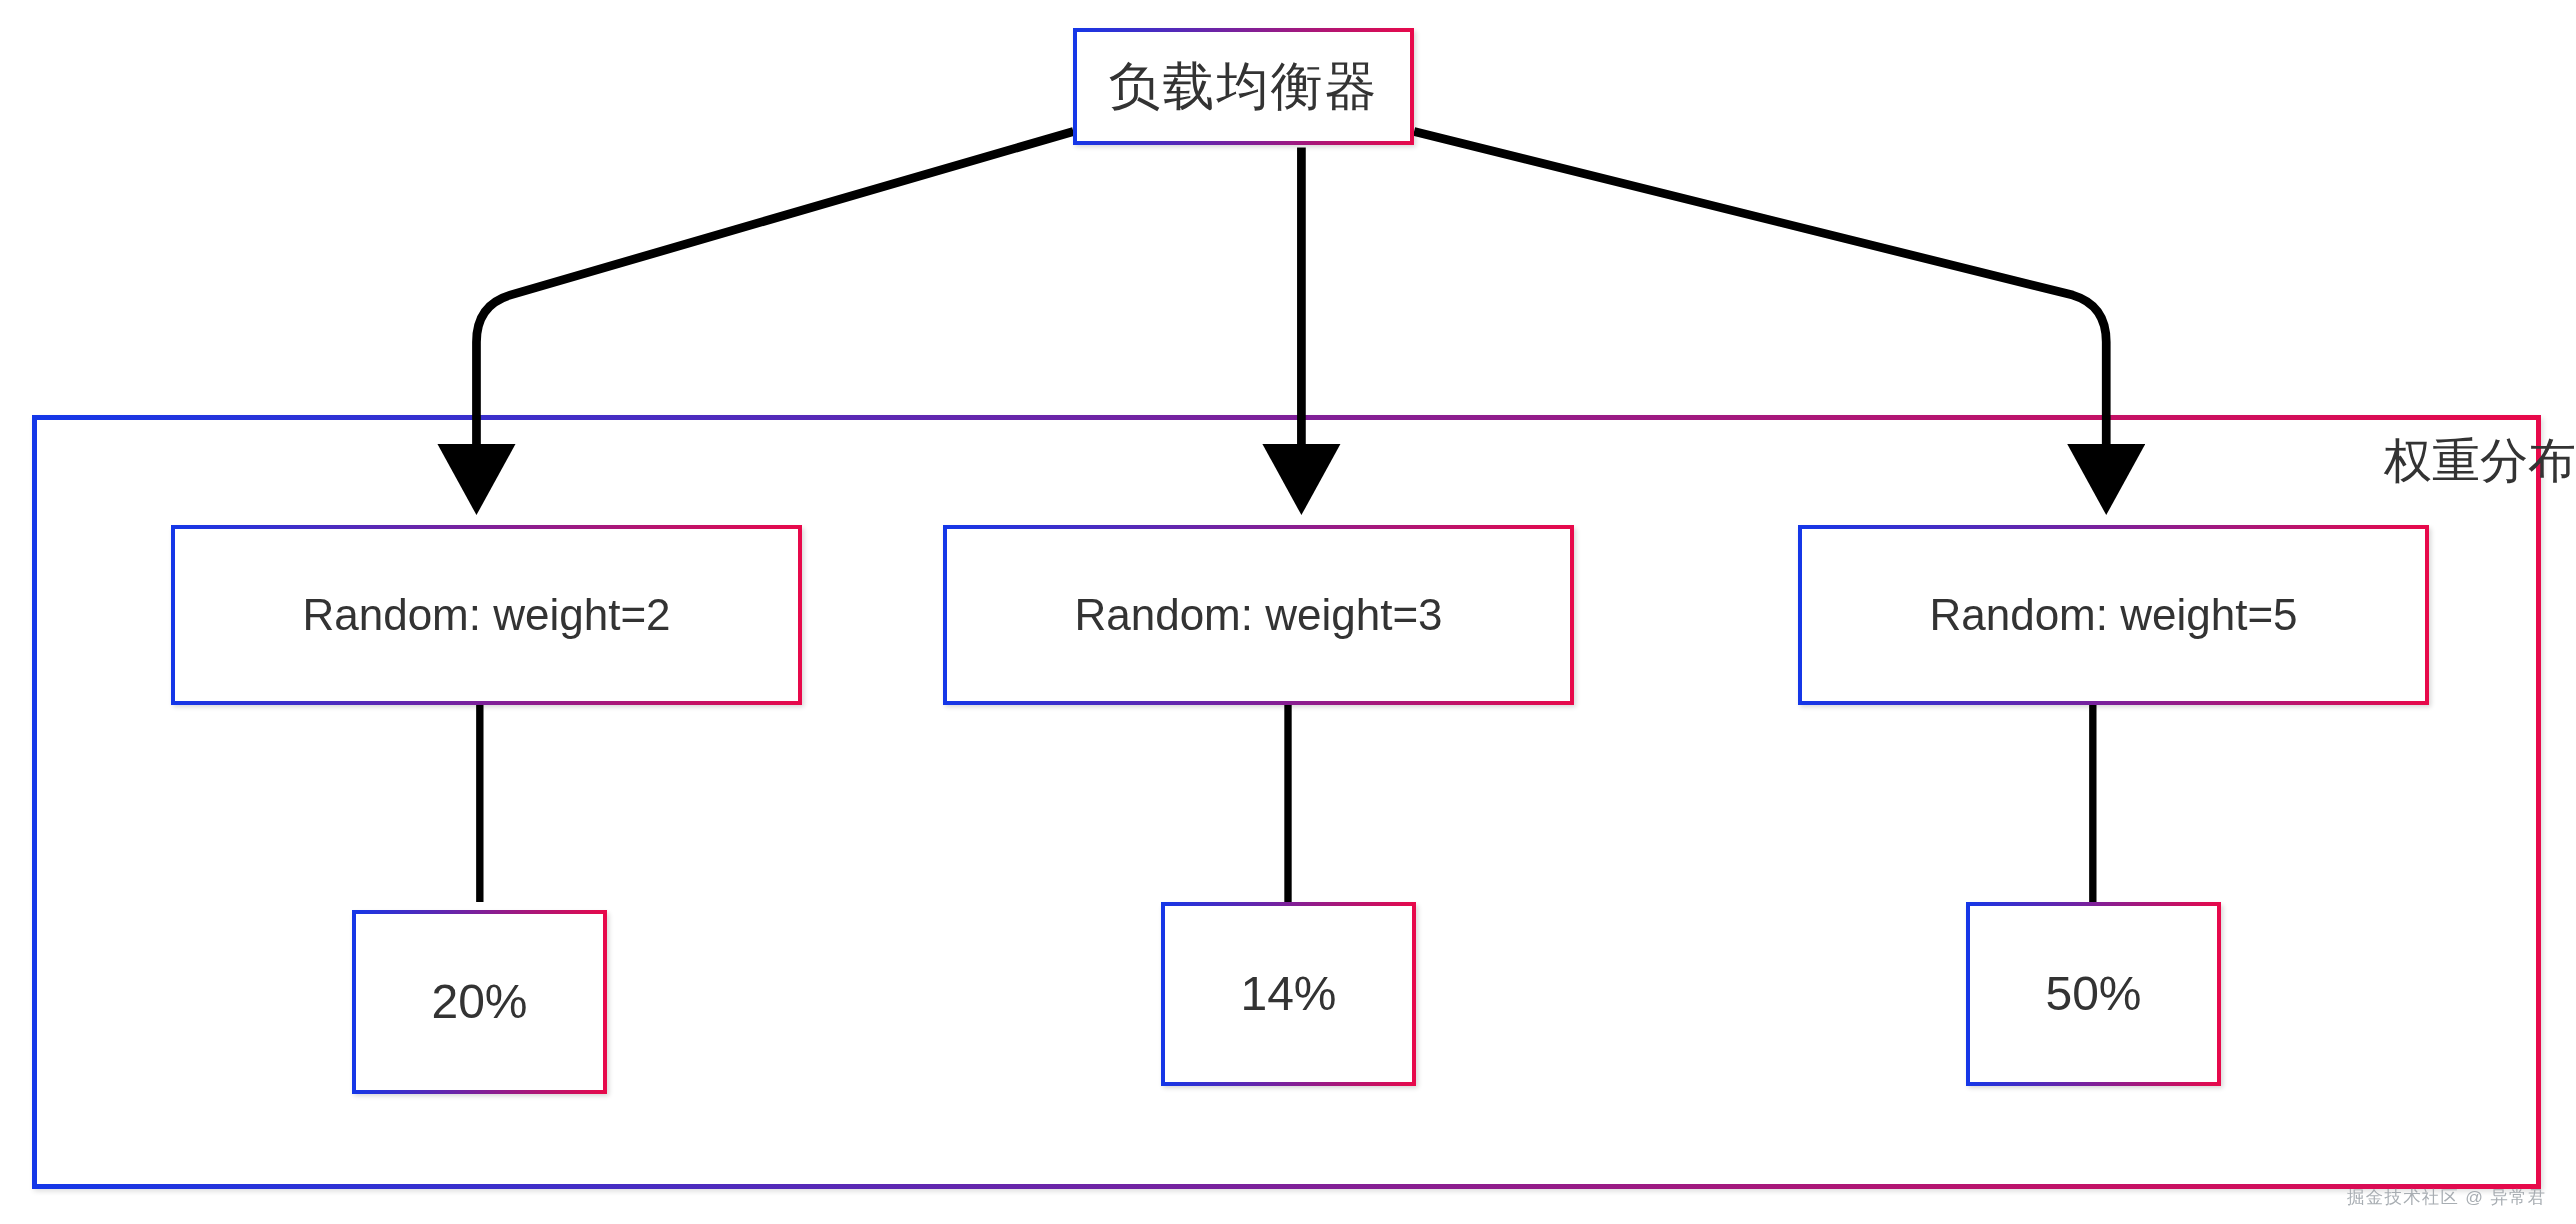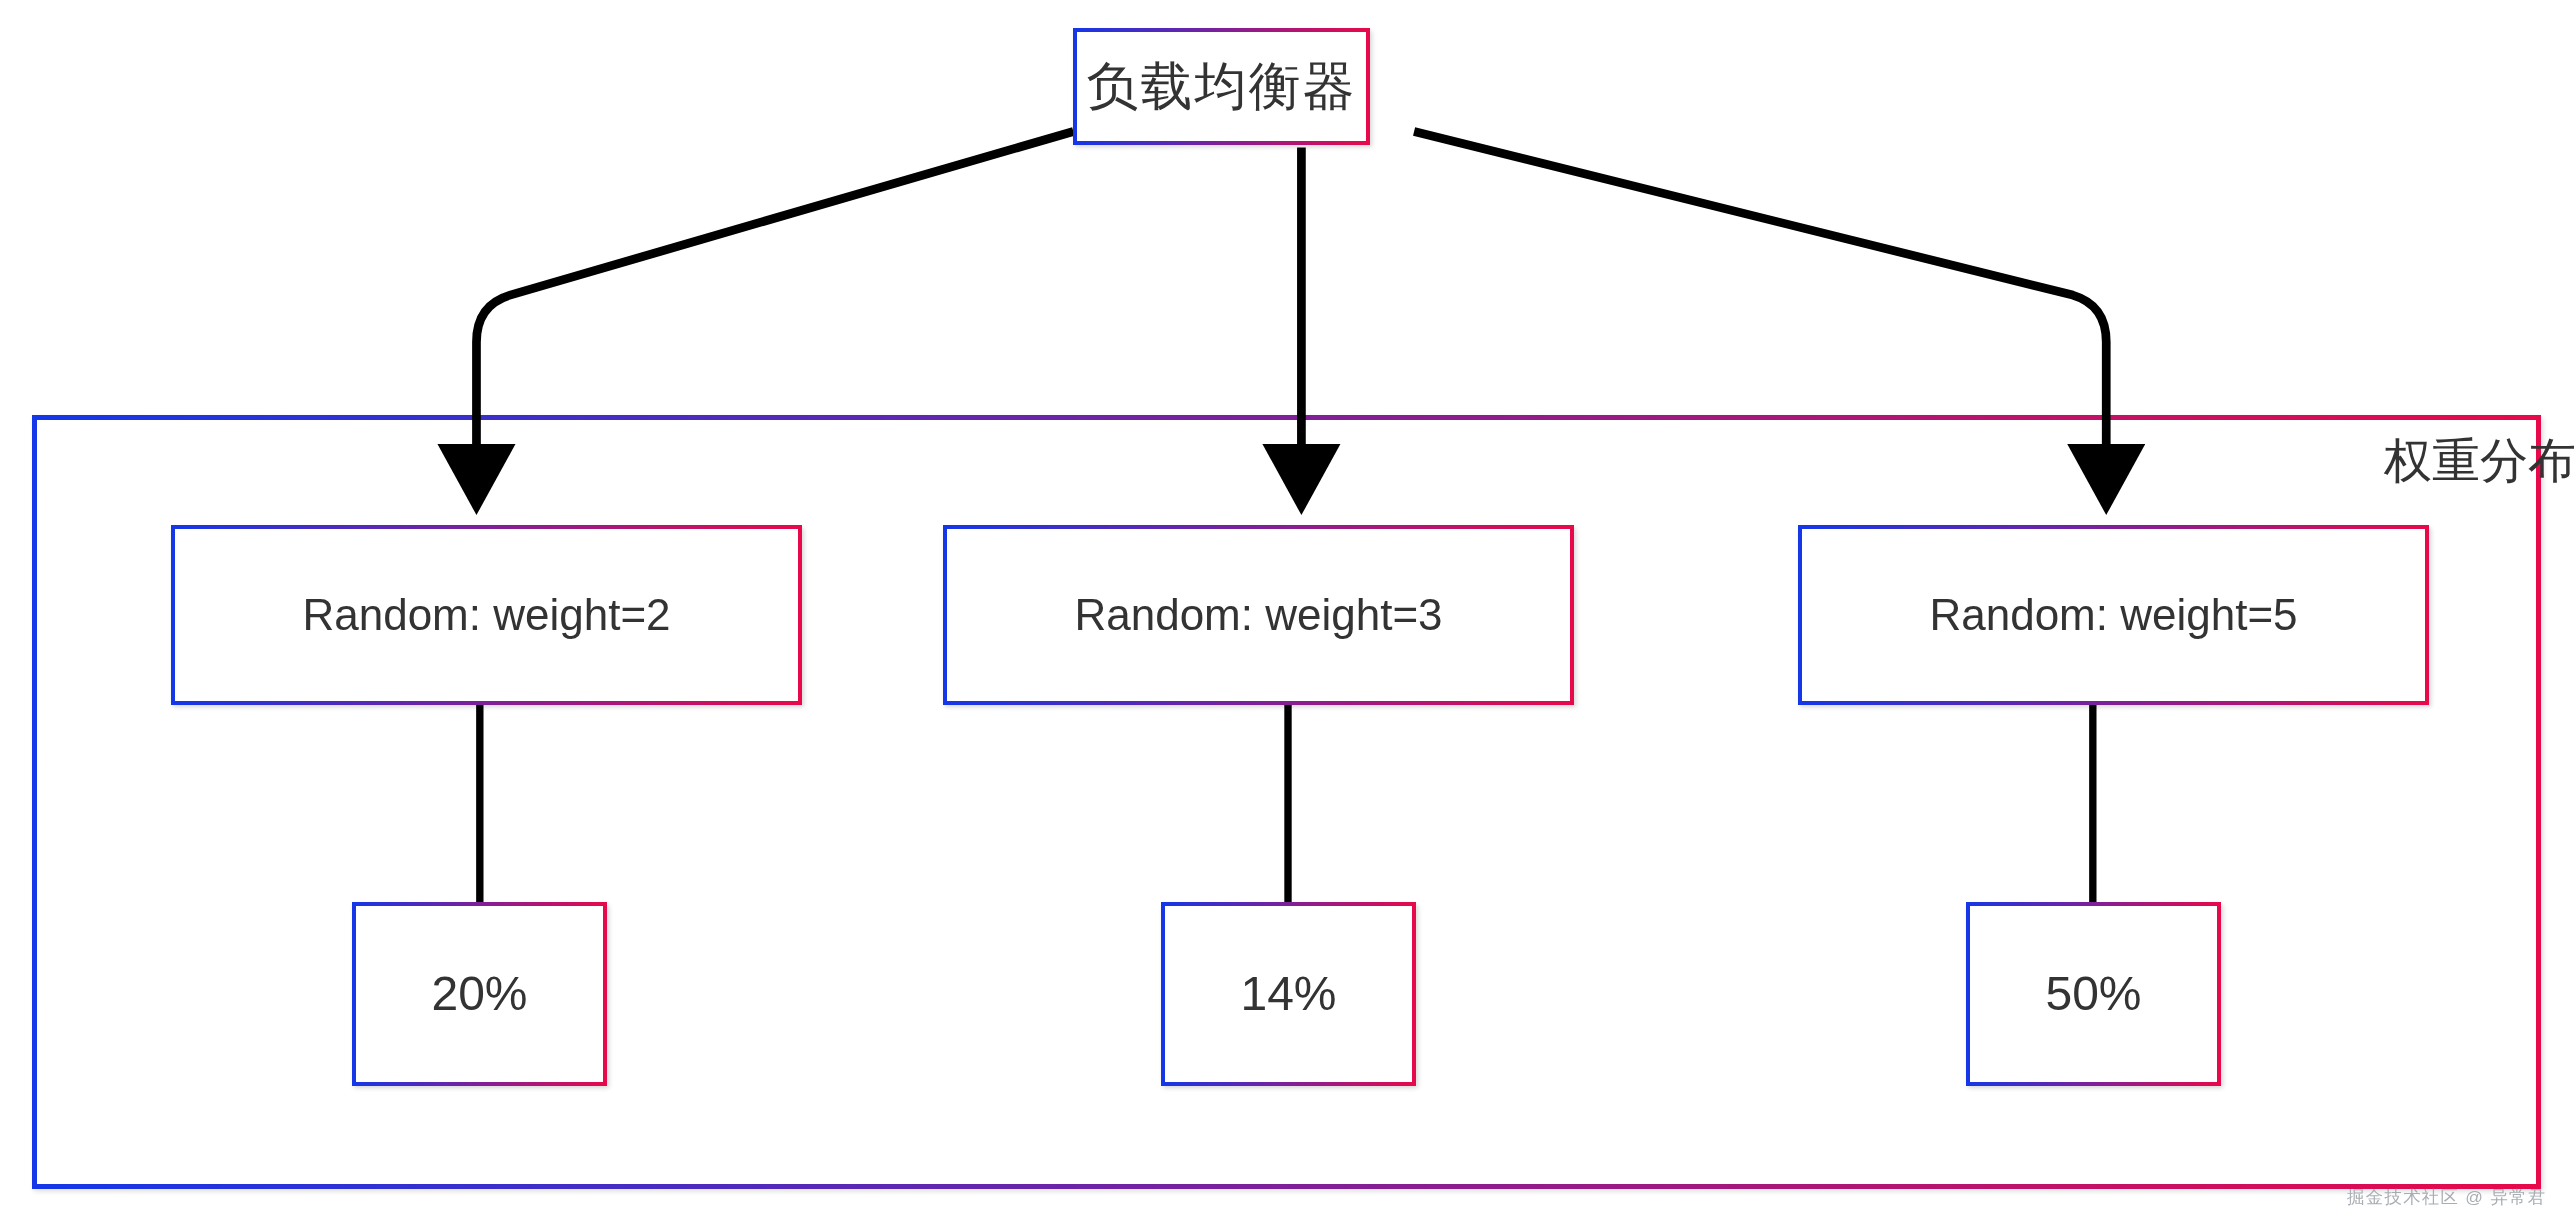--- a/index.html
+++ b/index.html
@@ -26,32 +26,32 @@
     border: 4.7px solid transparent;
     display: flex;
     align-items: center;
     justify-content: center;
     color: #333333;
     box-shadow: 2px 2.7px 4.7px rgba(0,0,0,0.16);
     z-index: 5;
   }
   .node span { line-height: 1.1; white-space: nowrap; }
 
-  .node-root      { left:1073px; top:28px;   width:297px;  height:117px;  }
+  .node-root      { left:1073px; top:28px;   width:341px;  height:117px;  }
   .node-root span { font-size: 52px; letter-spacing: 2px; }
 
   .node-weight      { top:525px; width:631px; height:180px; }
   .node-weight span { font-size: 44px; }
   .nw-1 { left:171px;  }
   .nw-2 { left:943px; }
   .nw-3 { left:1798px; }
 
   .node-pct      { top:902px; width:255px; height:184px; }
   .node-pct span { font-size: 48px; }
-  .np-1 { left:352px;  }
+  .np-1 { left:352px;margin-top:8px;  }
   .np-2 { left:1161px; }
   .np-3 { left:1966px; }
 
   
   .group-box {
     position: absolute;
     left: 32px;
     top: 415px;
     width: 2509px;
     height: 774px;

